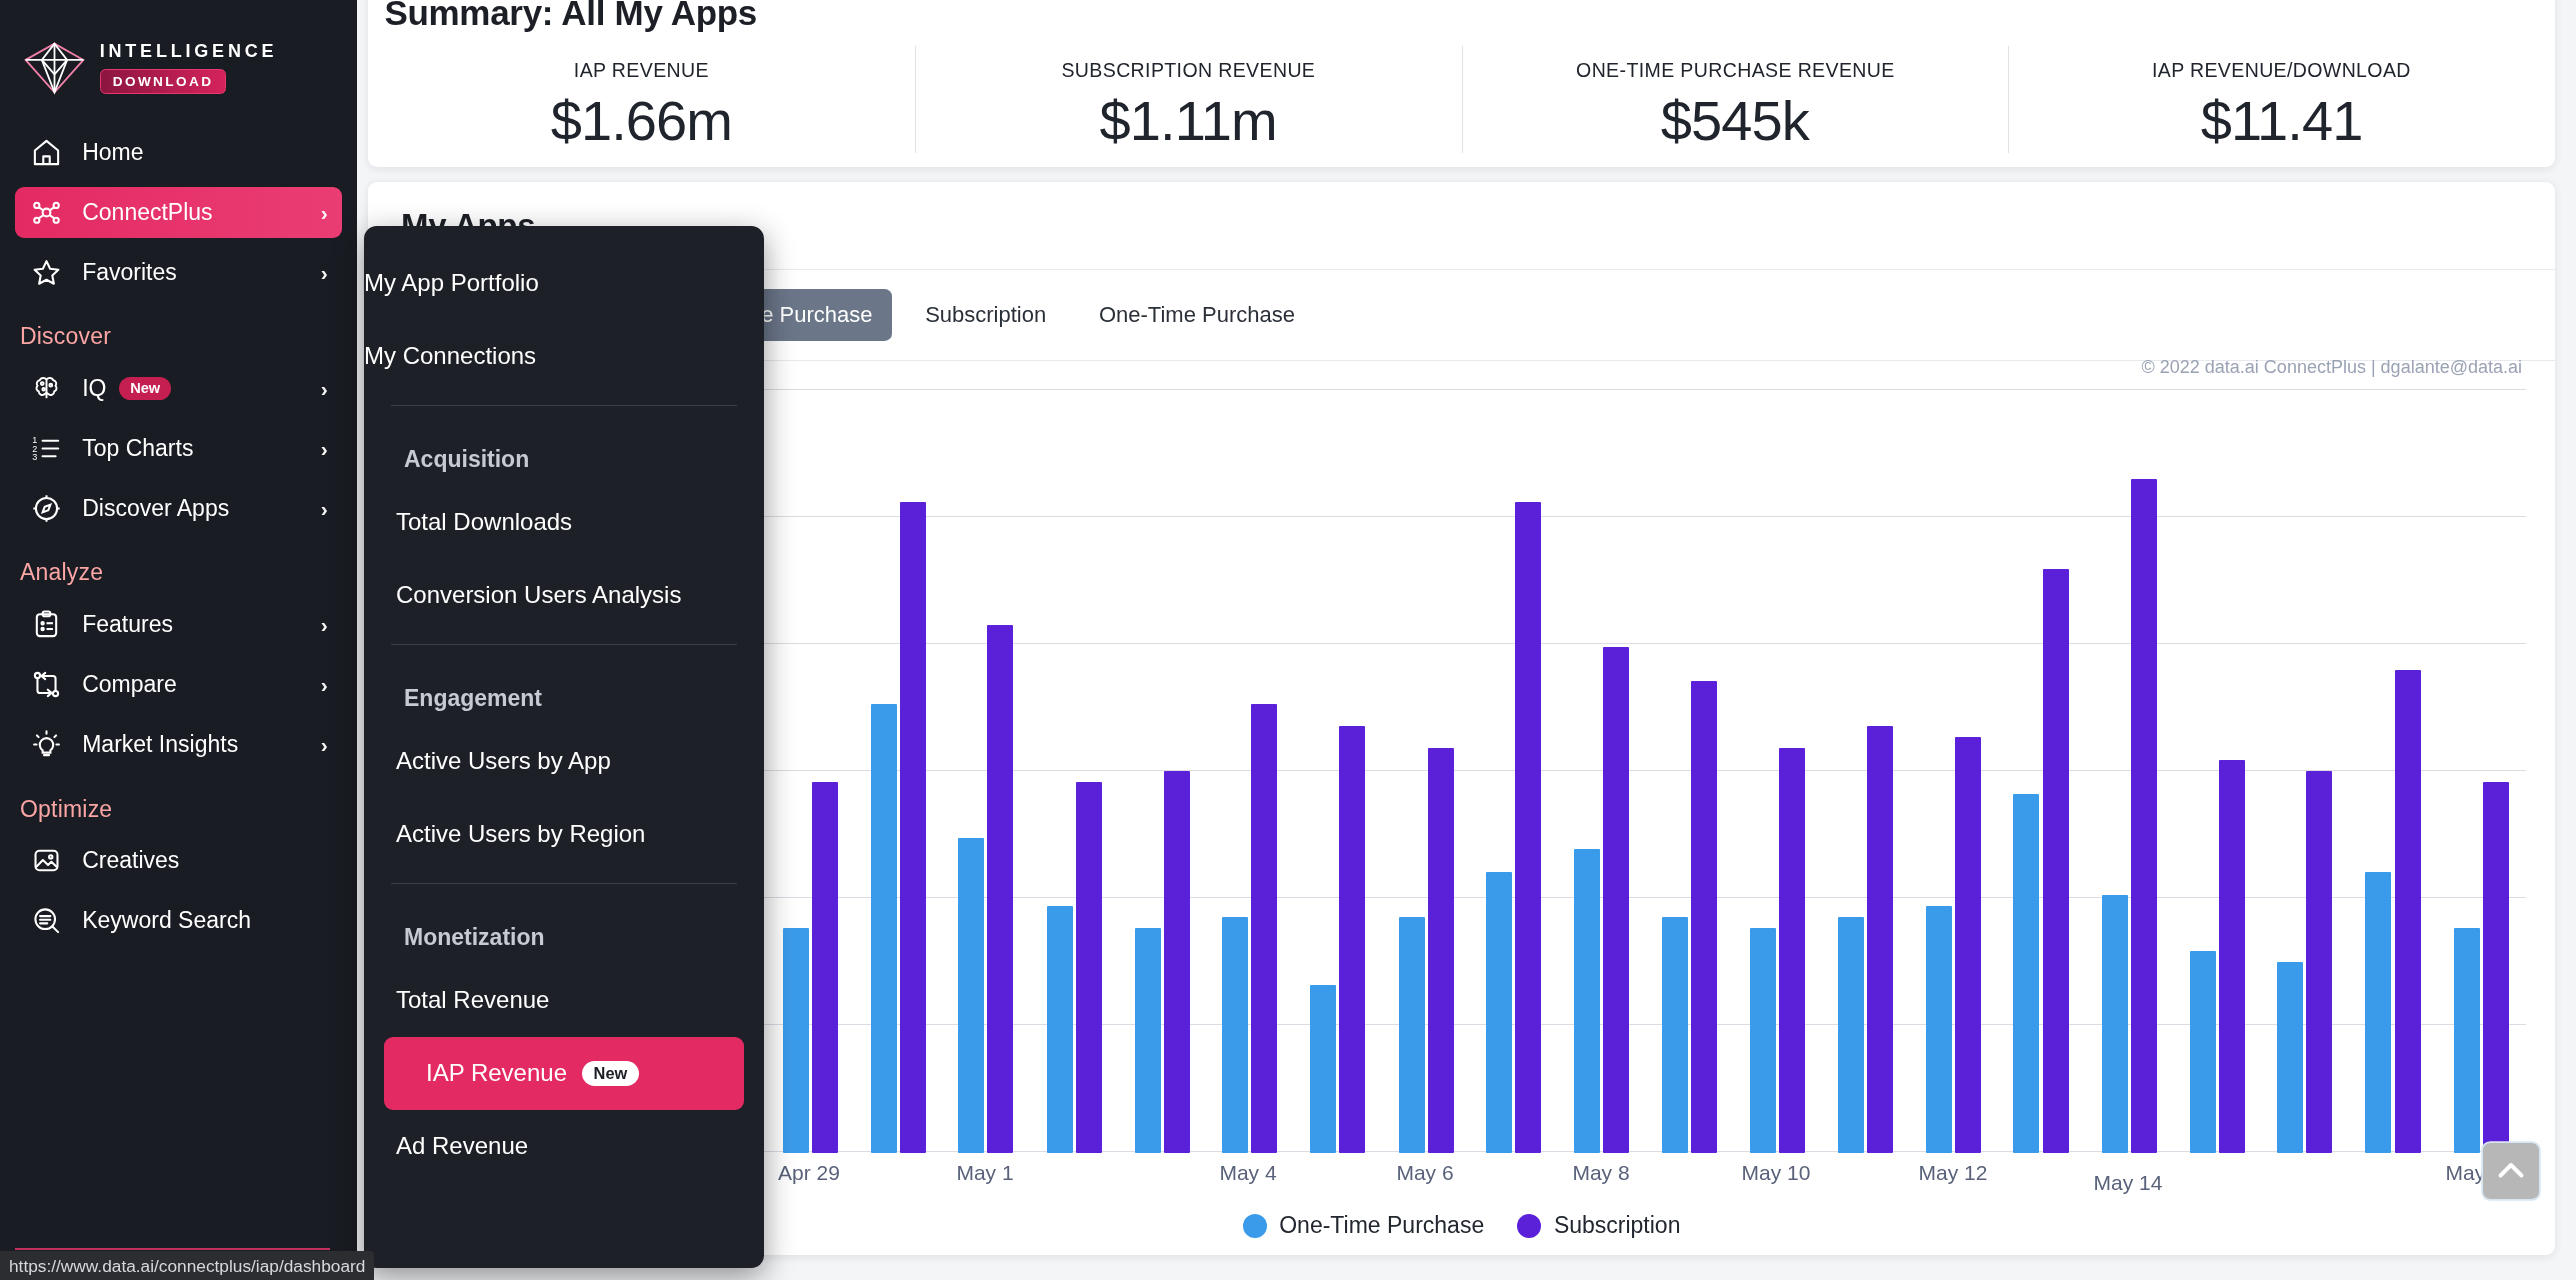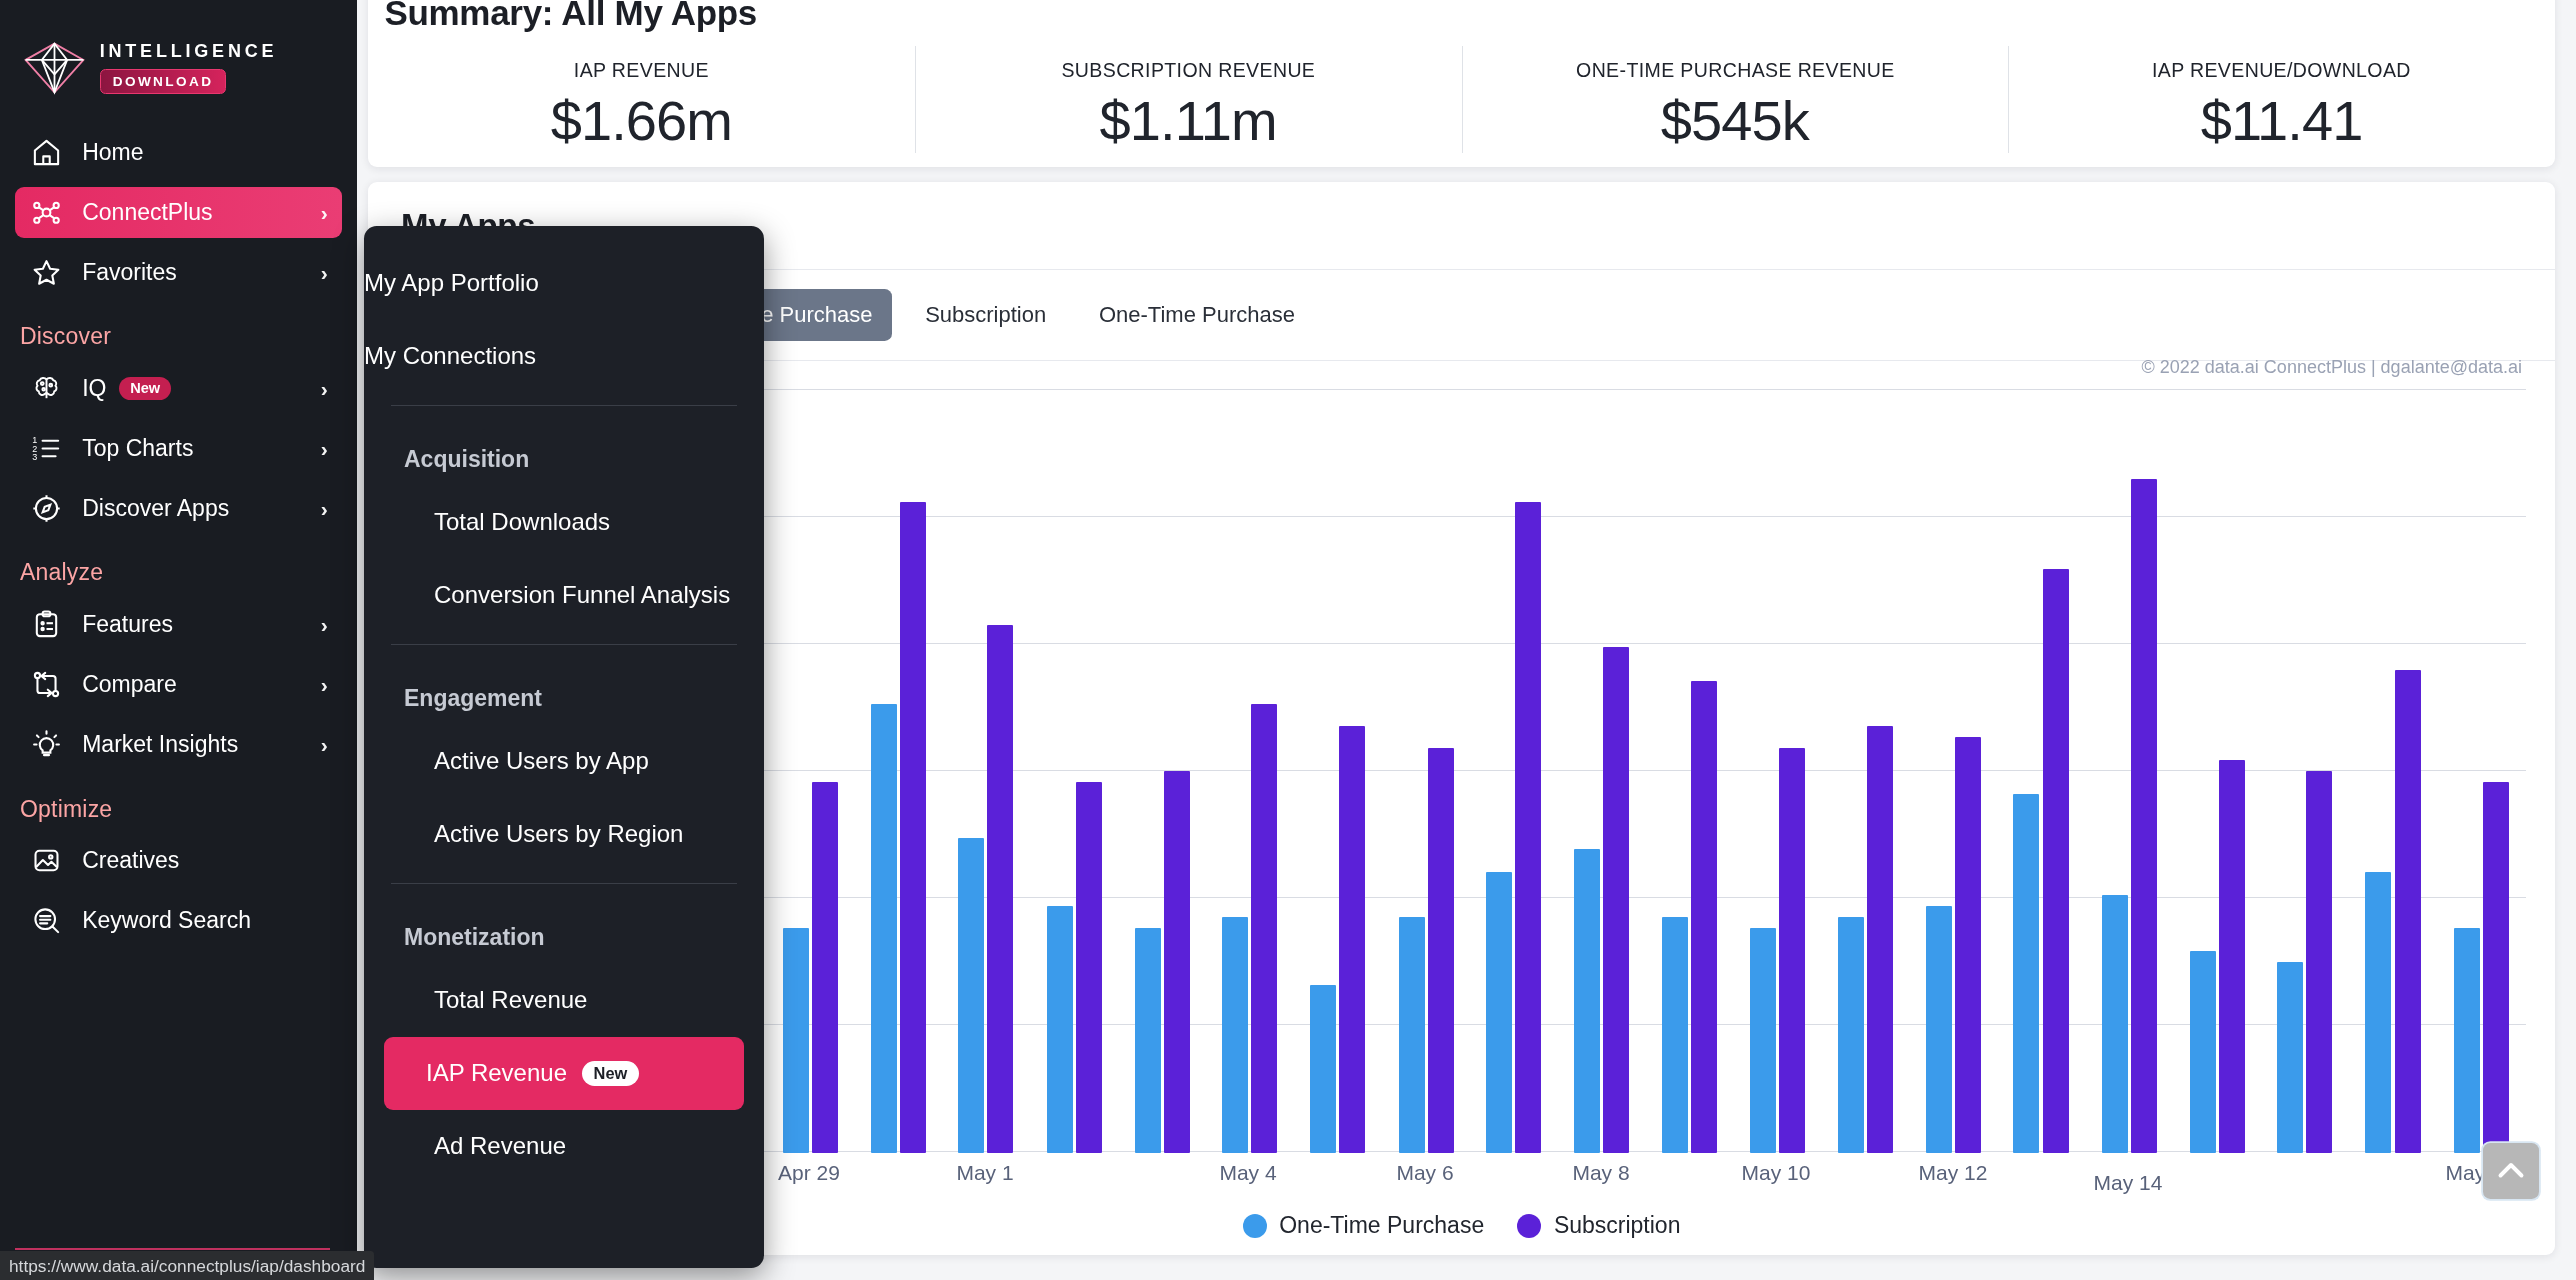--- a/index.html
+++ b/index.html
@@ -186,21 +186,21 @@
     position: absolute; left: 364px; top: 226px;
     width: 400px; height: 1042px;
     background: #1d2027; border-radius: 12.7px;
     box-shadow: 0 9px 31px rgba(0,0,0,.42);
     z-index: 60; padding: 20px 0 0 0;
   }
   .dd-item {
     height: 73px; display: flex; align-items: center;
     color: #fff; font-size: 24px; cursor: pointer;
   }
-  .dd-item.sub { padding-left: 70px; }
+  .dd-item.sub { padding-left: 32px; }
   .dd-item.active {
     background: #e42a63; margin: 0 20px; padding-left: 42px;
     border-radius: 9px;
   }
   .dd-head {
     height: 67px; display: flex; align-items: flex-end;
     padding: 0 0 12.7px 40px; color: #c6cad3;
     font-size: 23px; font-weight: 700;
   }
   .dd-sep { height: 0.9px; background: #3a3e47; margin: 12.7px 27px; }
@@ -520,21 +520,21 @@
     <div class="sb-divider"></div>
   </div>
 
   <div id="dropdown">
     <div class="dd-item">My App Portfolio</div>
     <div class="dd-item">My Connections</div>
 
     <div class="dd-sep"></div>
     <div class="dd-head">Acquisition</div>
     <div class="dd-item sub">Total Downloads</div>
-    <div class="dd-item sub">Conversion Funnel Analysis</div>
+    <div class="dd-item sub">Conversion Users Analysis</div>
 
     <div class="dd-sep"></div>
     <div class="dd-head">Engagement</div>
     <div class="dd-item sub">Active Users by App</div>
     <div class="dd-item sub">Active Users by Region</div>
 
     <div class="dd-sep"></div>
     <div class="dd-head">Monetization</div>
     <div class="dd-item sub">Total Revenue</div>
     <div class="dd-item sub active">

